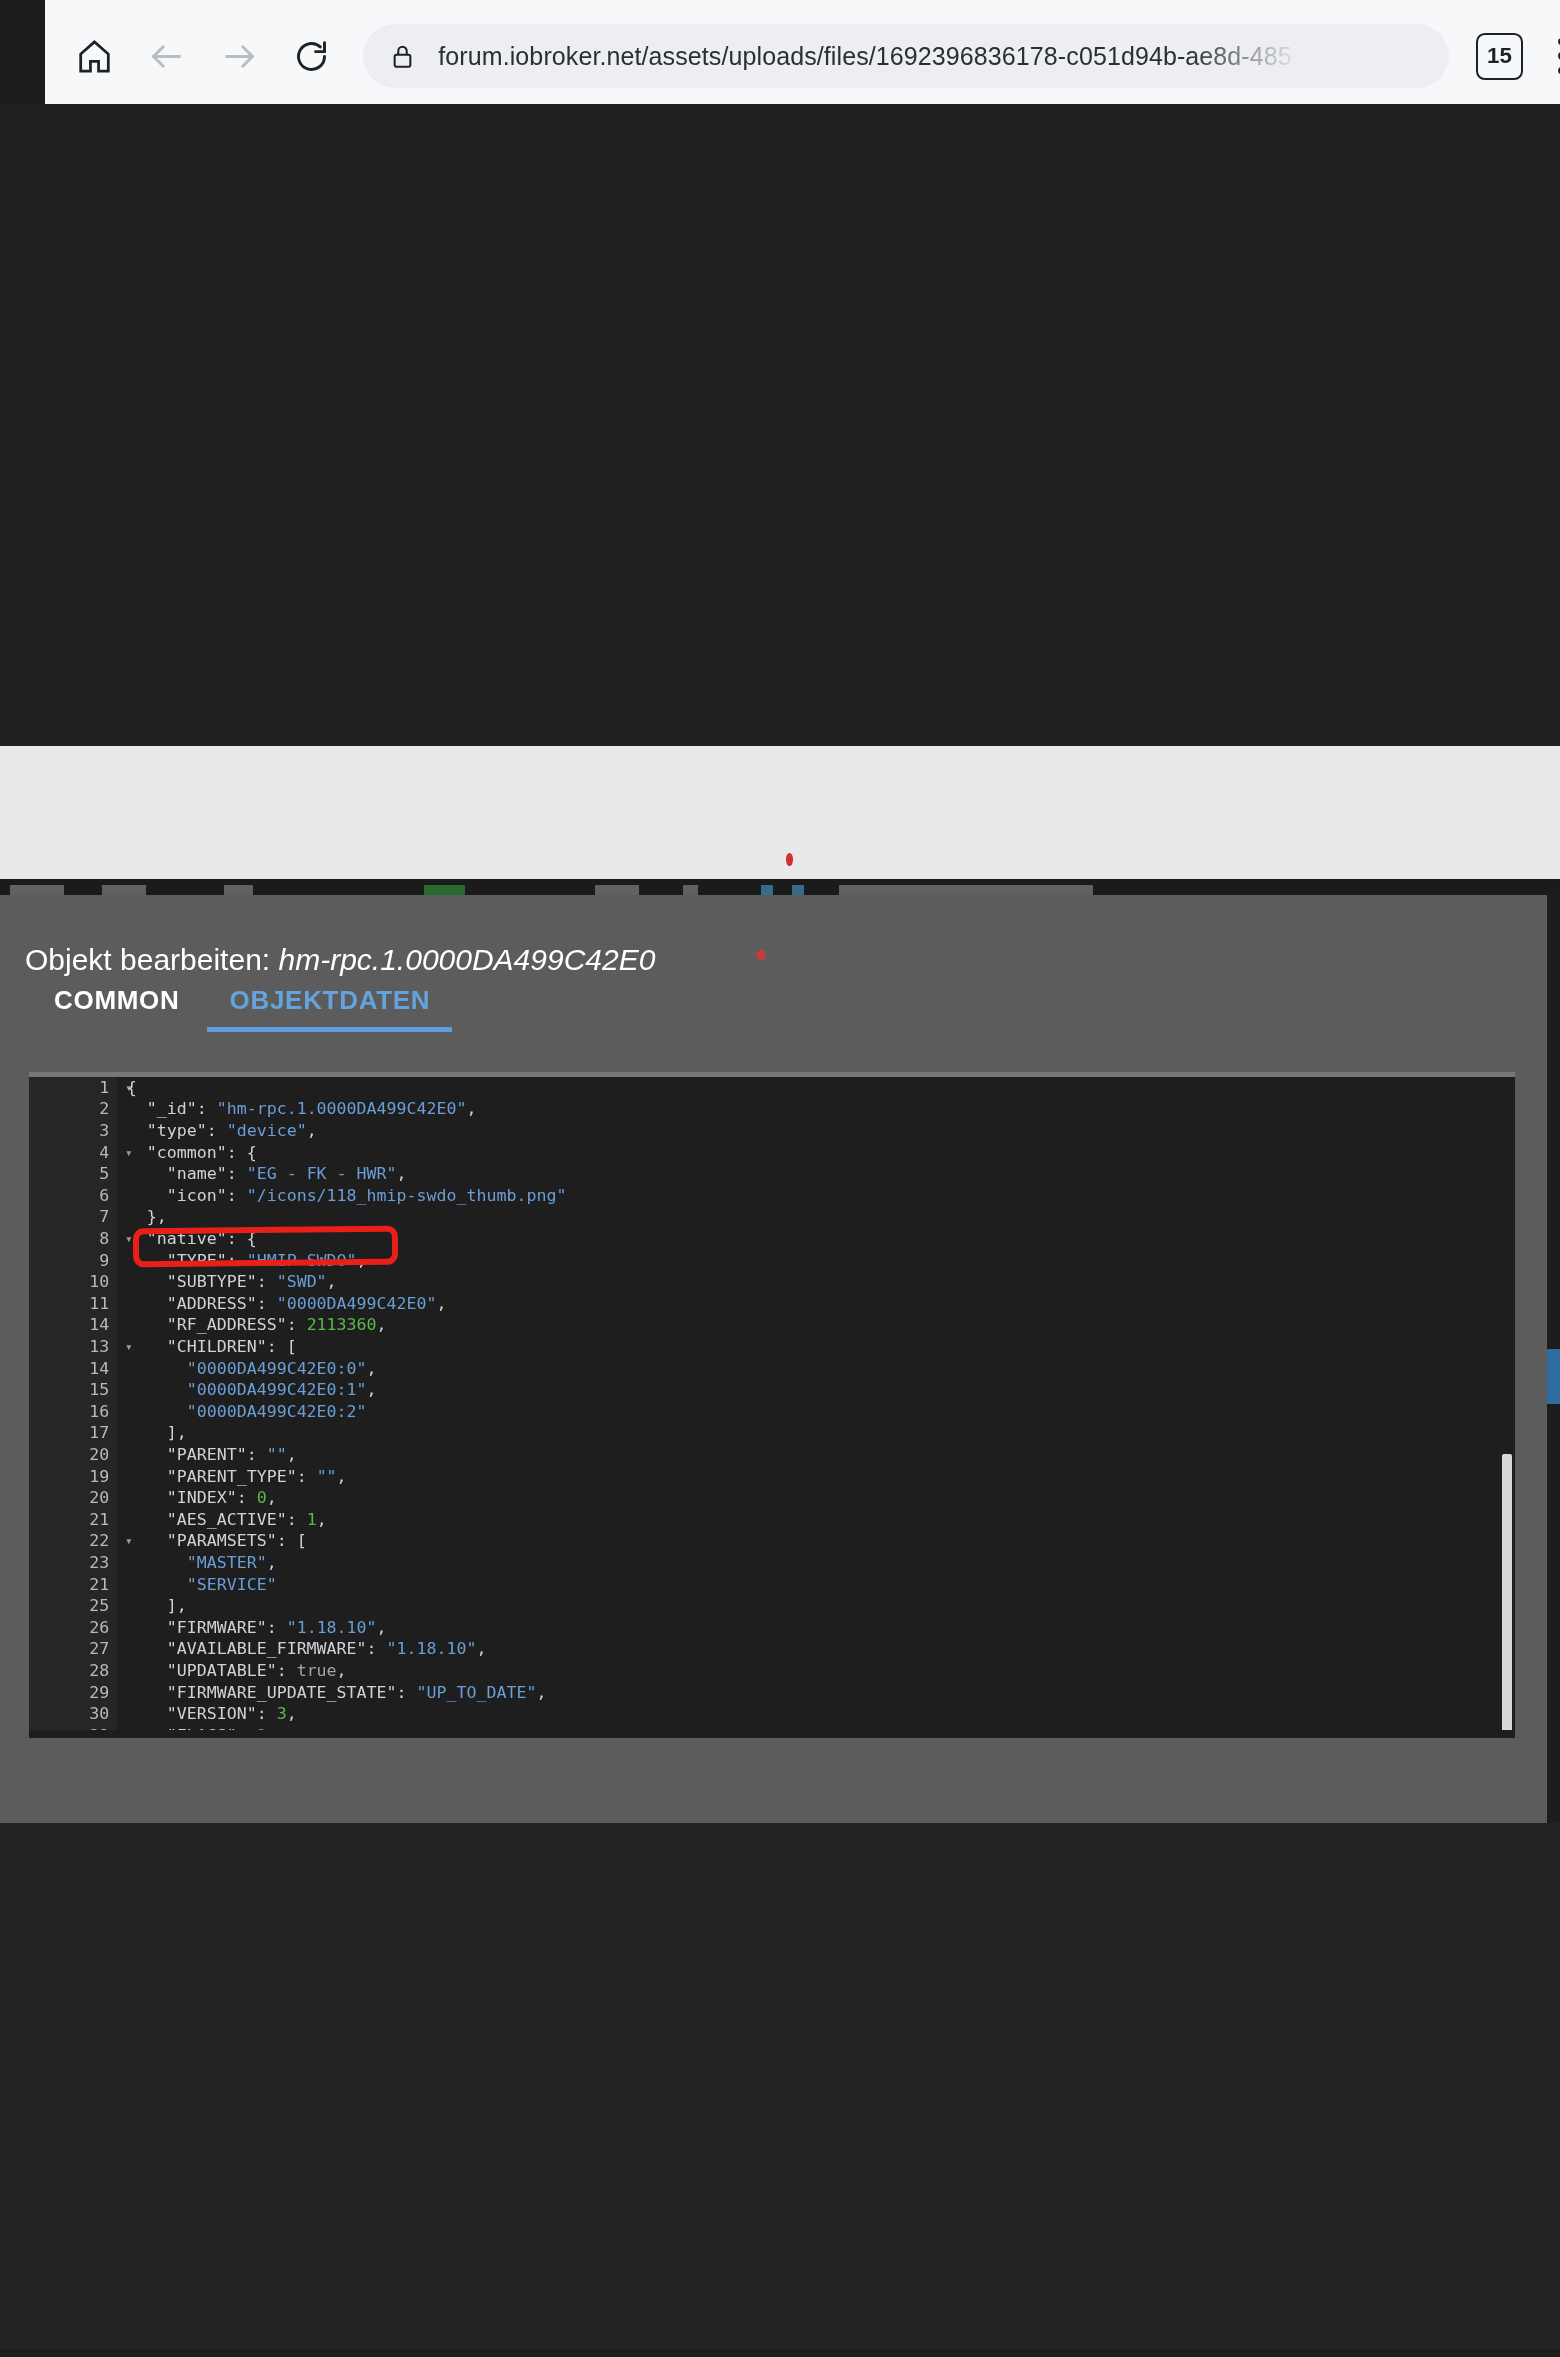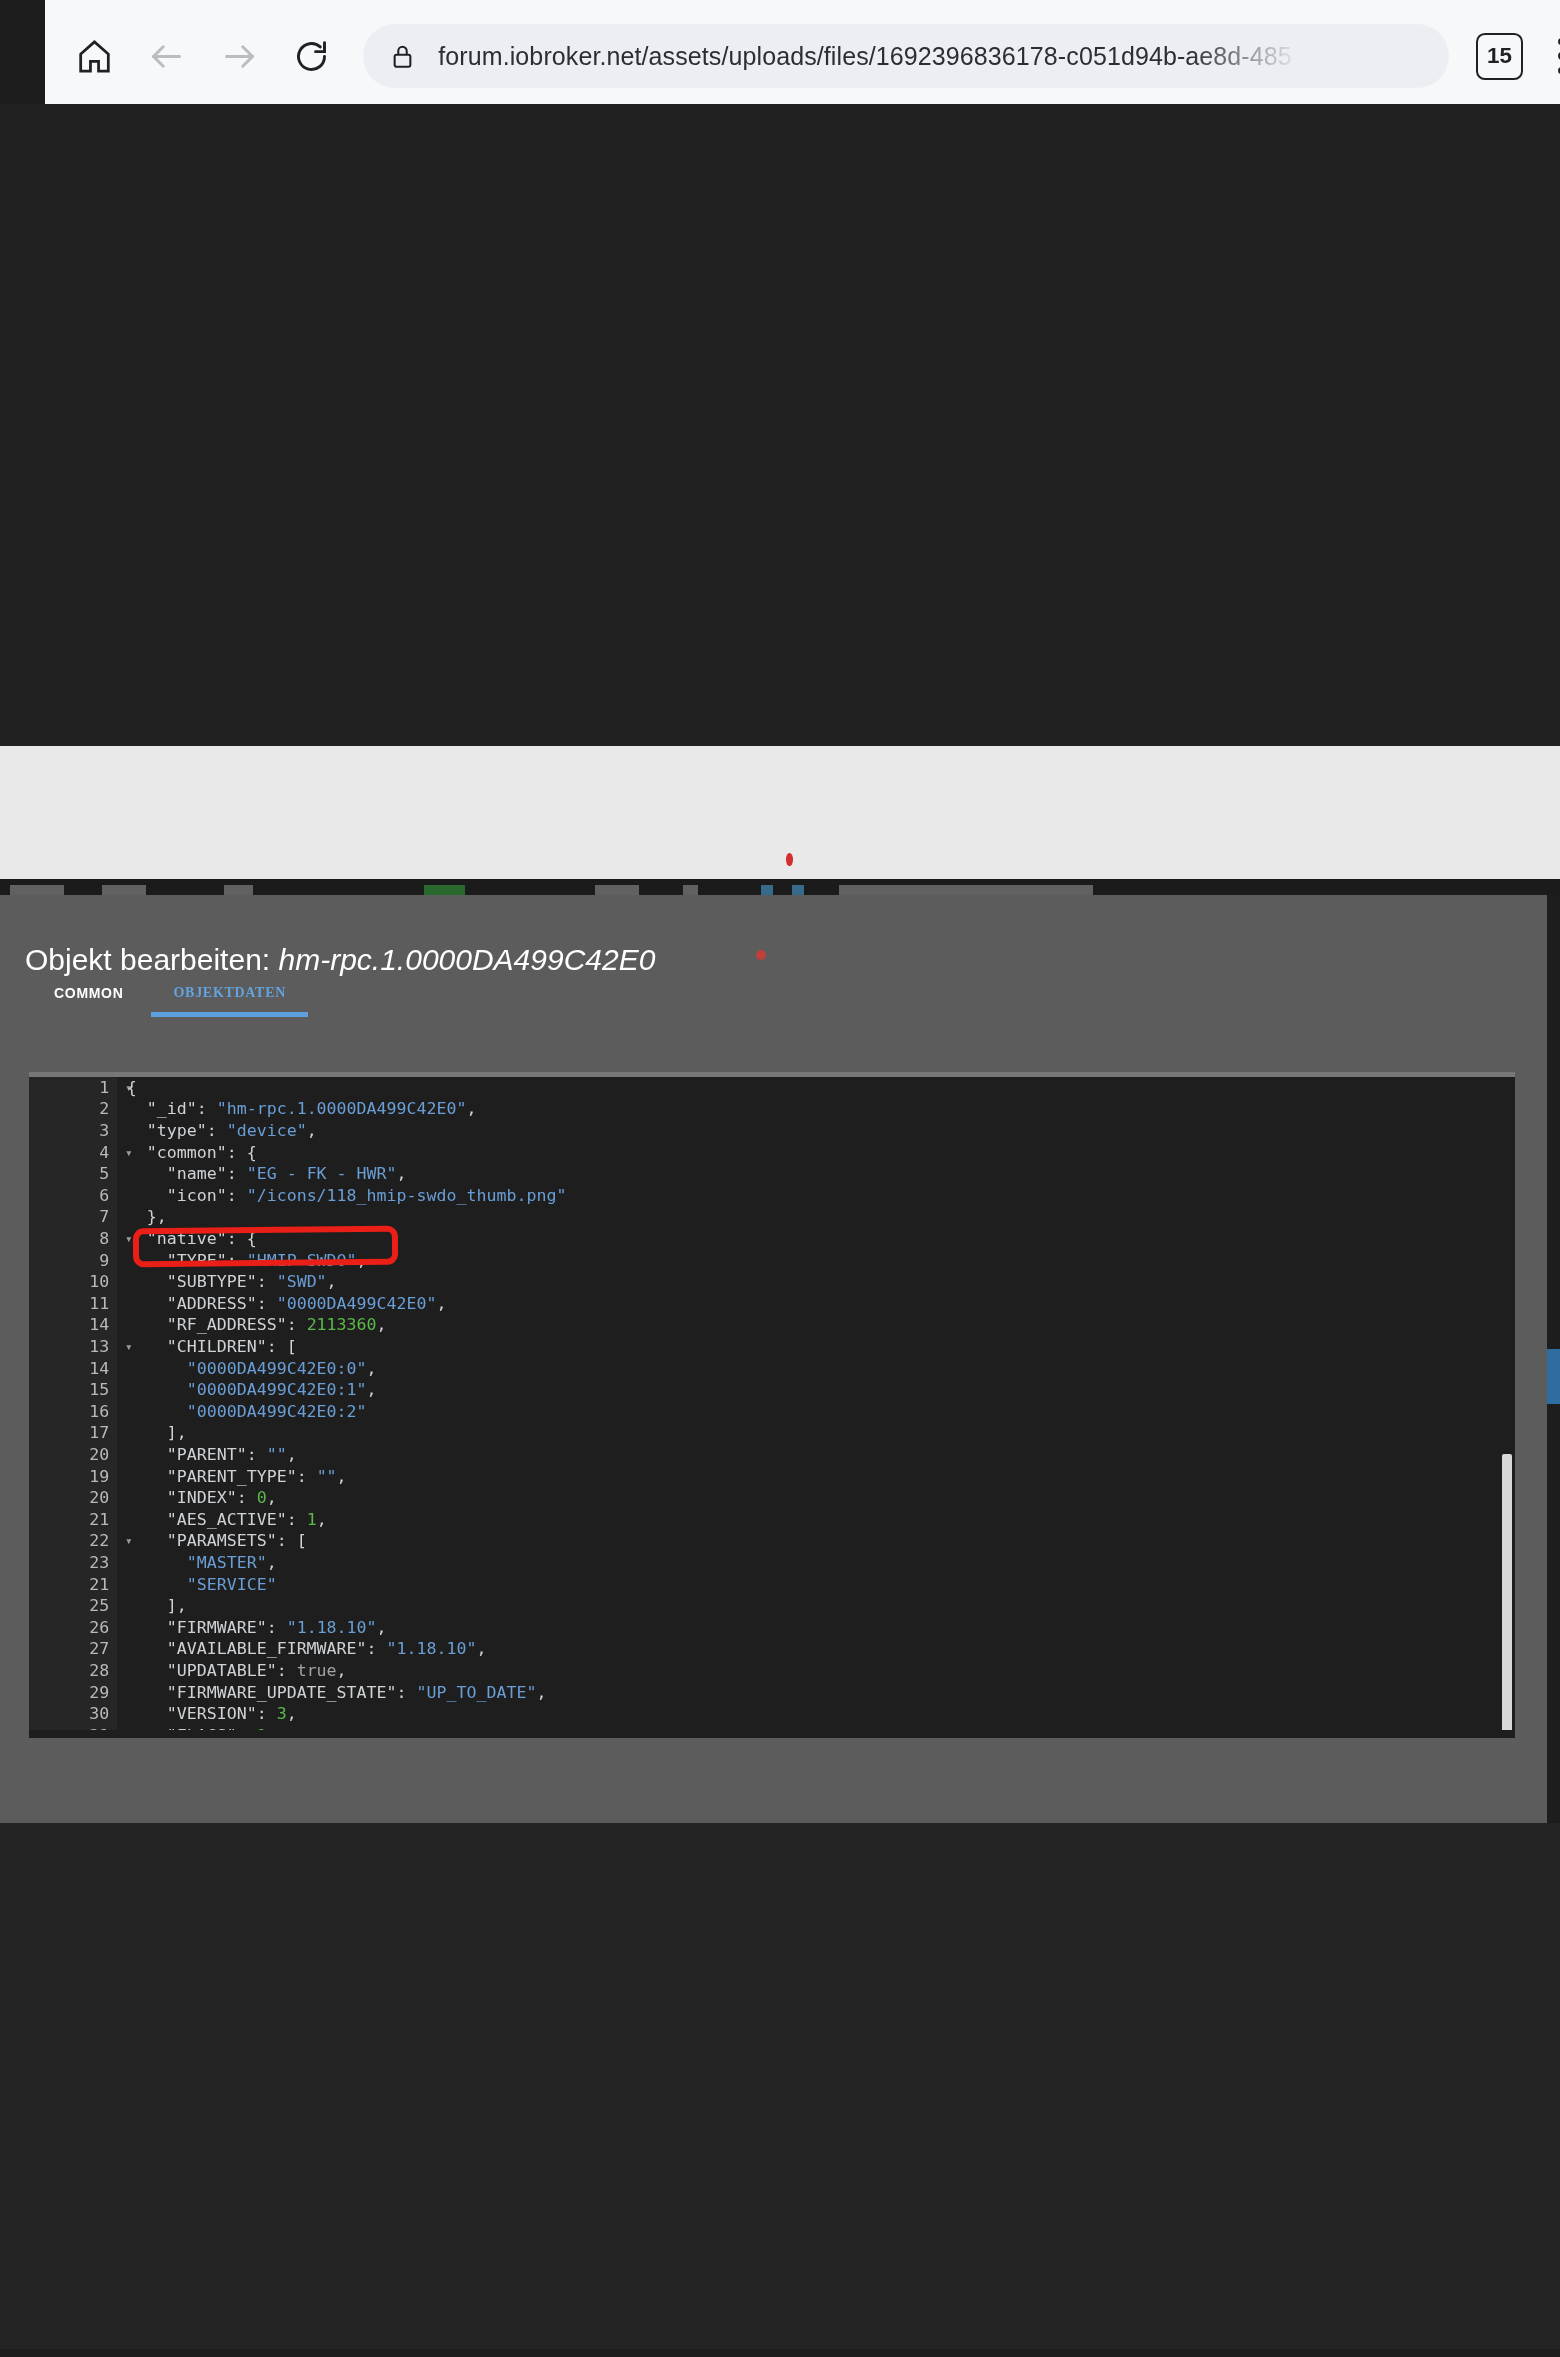--- a/index.html
+++ b/index.html
@@ -65,24 +65,24 @@
   .dialog-title{
     position:absolute;left:25px;top:48px;
     font-size:30px;color:#ffffff;white-space:nowrap;
   }
   .dialog-title .obj-id{font-style:italic;}
   .title-red-dot{position:absolute;left:756px;top:846px;width:9.8px;height:9.8px;border-radius:50%;
     background:#d13a33;opacity:.85;}
 
   .tabs{position:absolute;left:29px;top:881px;display:flex;align-items:flex-end;}
   .tab{
-    font-size:14px;font-weight:bold;letter-spacing:0.7px;
+    font-size:26px;font-weight:bold;letter-spacing:0.7px;
     padding:0 25px 15.6px 25px;color:#ffffff;position:relative;
   }
-  .tab.active{color:#64a3dd;font-family:Liberation Serif, serif;}
+  .tab.active{color:#64a3dd;}
   .tab.active:after{
     content:"";position:absolute;left:2.9px;right:2.9px;bottom:0;height:4.9px;background:#5ea0dd;
   }
   .right-blue-edge{position:absolute;left:1547px;top:1245px;width:13.7px;height:55px;background:#2f6da0;}
 
   
   .editor{
     position:absolute;left:29px;top:968px;width:1486px;height:666px;
     background:#1e1e1e;overflow:hidden;
     font-family:"DejaVu Sans Mono",monospace;

